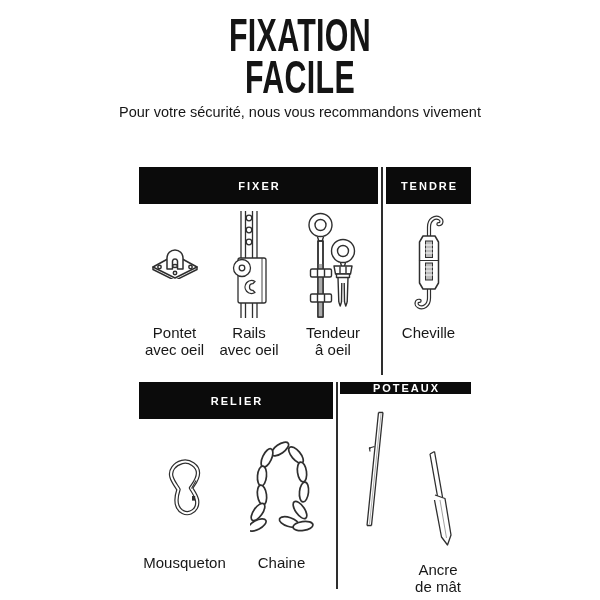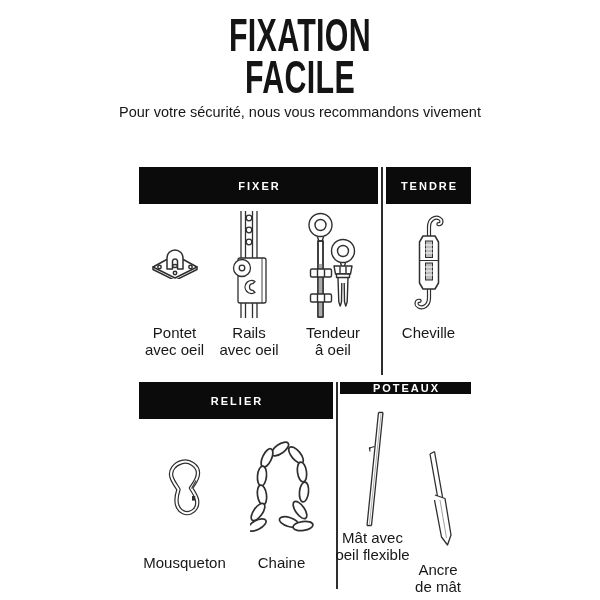--- a/index.html
+++ b/index.html
@@ -234,24 +234,20 @@
           <div class="icon-box">
             <svg class="ic-mat" width="26" height="118" viewBox="0 0 26 118">
               <g fill="none" stroke="#2f2f2f" stroke-width="1.3" stroke-linejoin="round">
                 <path d="M18.5 2.5 L7 115.5 M23 2.5 L11.5 115.5 M18.5 2.5 L23 2.5 M7 115.5 L11.5 115.5"></path>
                 <path d="M21 4 L9.5 114" stroke="#9a9a9a" stroke-width="0.8"></path>
                 <path d="M14.5 36.5 L9.5 38 L10 41.5" stroke-width="1.2"></path>
                 <circle cx="9.7" cy="38.2" r="0.9" fill="#2f2f2f" stroke="none"></circle>
               </g>
             </svg>
           </div>
-          <div class="label">
-            <span>Mât avec</span>
-            <span>oeil flexible</span>
-          </div>
         </div>
 
         <div class="item it-ancre">
           <div class="icon-box">
             <svg class="ic-ancre" width="32" height="100" viewBox="0 0 32 100">
               <g fill="none" stroke="#2f2f2f" stroke-width="1.3" stroke-linejoin="round">
                 <path d="M8 5 L16 50 M12.5 2.5 L20.5 48 M8 5 L12.5 2.5"></path>
                 <path d="M13 46 L23 49.5 L29 86 L25.5 96 L19.5 88 L12.5 51" fill="#ffffff"></path>
                 <path d="M18 51 L24.5 89" stroke="#8a8a8a" stroke-width="0.8"></path>
               </g>

